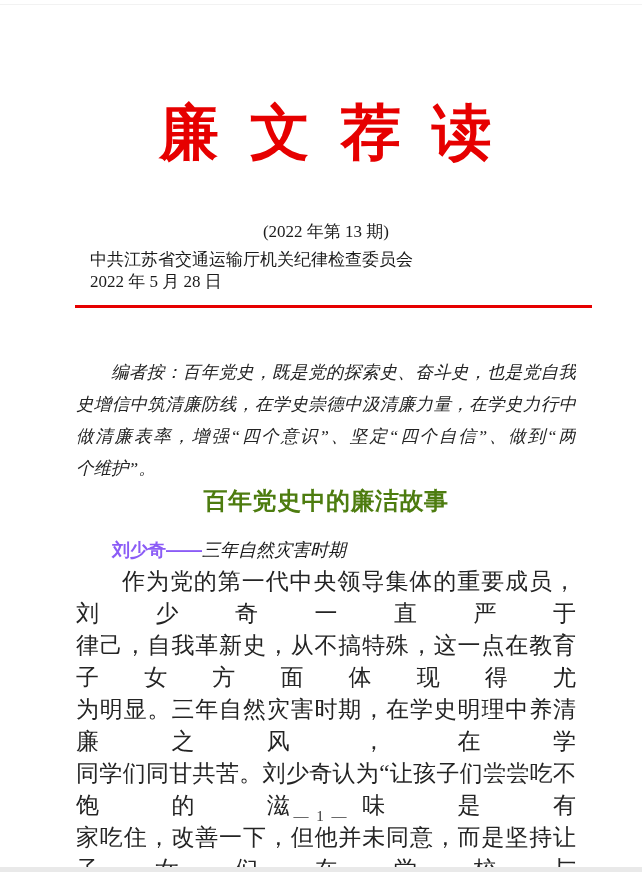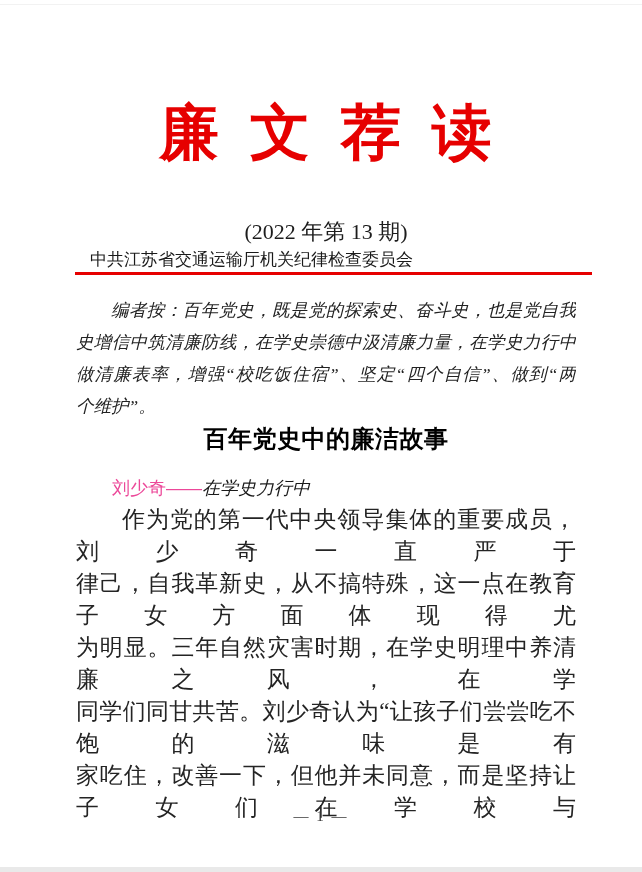--- a/index.html
+++ b/index.html
@@ -34,74 +34,74 @@
     line-height: 66px;
     font-weight: bold;
     color: #e60000;
     word-spacing: 14px;
     letter-spacing: 1px;
     white-space: nowrap;
   }
   .issue-line {
     margin-top: 54px;
     text-align: center;
-    font-size: 22px;
+    font-size: 17px;
     line-height: 24px;
     color: #1c1c1c;
   }
   .dateline-row {
     margin-left: -1px;
     width: 494px;
     margin-top: 5px;
-    padding: 0 8px 1px 15px;
+    padding: 0 8px 12px 15px;
     border-bottom: 3px solid #e60000;
     display: flex;
     justify-content: space-between;
     align-items: baseline;
     font-size: 17px;
     line-height: 22px;
     color: #1a1a1a;
     white-space: nowrap;
     flex-direction: column;
   }
   .editor-note {
-    margin-top: 19px;
+    margin-top: 48px;
     font-style: italic;
     font-size: 17.5px;
     color: #222;
   }
   .line {
     line-height: 32px;
     text-align: justify;
     text-align-last: justify;
     text-justify: inter-character;
     overflow: hidden;
   }
   .line.indent { text-indent: 2em; }
   .line.last { text-align-last: left; }
   .section-title {
     margin-top: 2px;
     text-align: center;
     font-size: 24px;
     line-height: 30px;
     font-weight: bold;
-    color: #000000;
+    color: #4d7c0f;
     letter-spacing: 0.5px;
   }
   .story-heading {
     margin-top: 22px;
     font-size: 18px;
     line-height: 24px;
     text-indent: 2em;
     white-space: nowrap;
   }
   .story-heading .name-dash {
     font-family: "Liberation Sans", "DejaVu Sans", sans-serif;
-    font-weight: normal;
-    color: #ec4899;
+    font-weight: bold;
+    color: #8b5cf6;
     margin-top: 48px;
   }
   .story-heading .subtitle {
     font-style: italic;
     color: #1a1a1a;
   }
   .article-body {
     margin-top: 4px;
     font-size: 23px;
     color: #242424;
@@ -124,33 +124,34 @@
   <div class="page-top-edge"></div>
 
   <div class="content">
 
     <div class="masthead-title">廉 文 荐 读</div>
 
     <div class="issue-line">(2022 年第 13 期)</div>
 
     <div class="dateline-row">
       <span>中共江苏省交通运输厅机关纪律检查委员会</span>
+      <span>2022 年 5 月 28 日</span>
     </div>
 
     <div class="editor-note">
       <div class="line indent">编者按：百年党史，既是党的探索史、奋斗史，也是党自我</div>
       <div class="line">史增信中筑清廉防线，在学史崇德中汲清廉力量，在学史力行中</div>
-      <div class="line">做清廉表率，增强“校吃饭住宿”、坚定“四个自信”、做到“两</div>
+      <div class="line">做清廉表率，增强“四个意识”、坚定“四个自信”、做到“两</div>
       <div class="line last">个维护”。</div>
     </div>
 
     <div class="section-title">百年党史中的廉洁故事</div>
 
     <div class="story-heading">
-      <span class="name-dash">刘少奇</span><span class="name-dash">——</span><span class="subtitle">在学史力行中</span>
+      <span class="name-dash">刘少奇</span><span class="name-dash">——</span><span class="subtitle">三年自然灾害时期</span>
     </div>
 
     <div class="article-body">
       <div class="line indent">作为党的第一代中央领导集体的重要成员，刘少奇一直严于</div>
       <div class="line">律己，自我革新史，从不搞特殊，这一点在教育子女方面体现得尤</div>
       <div class="line">为明显。三年自然灾害时期，在学史明理中养清廉之风，在学</div>
       <div class="line">同学们同甘共苦。刘少奇认为“让孩子们尝尝吃不饱的滋味是有</div>
       <div class="line">家吃住，改善一下，但他并未同意，而是坚持让子女们在学校与</div>
     </div>
 

